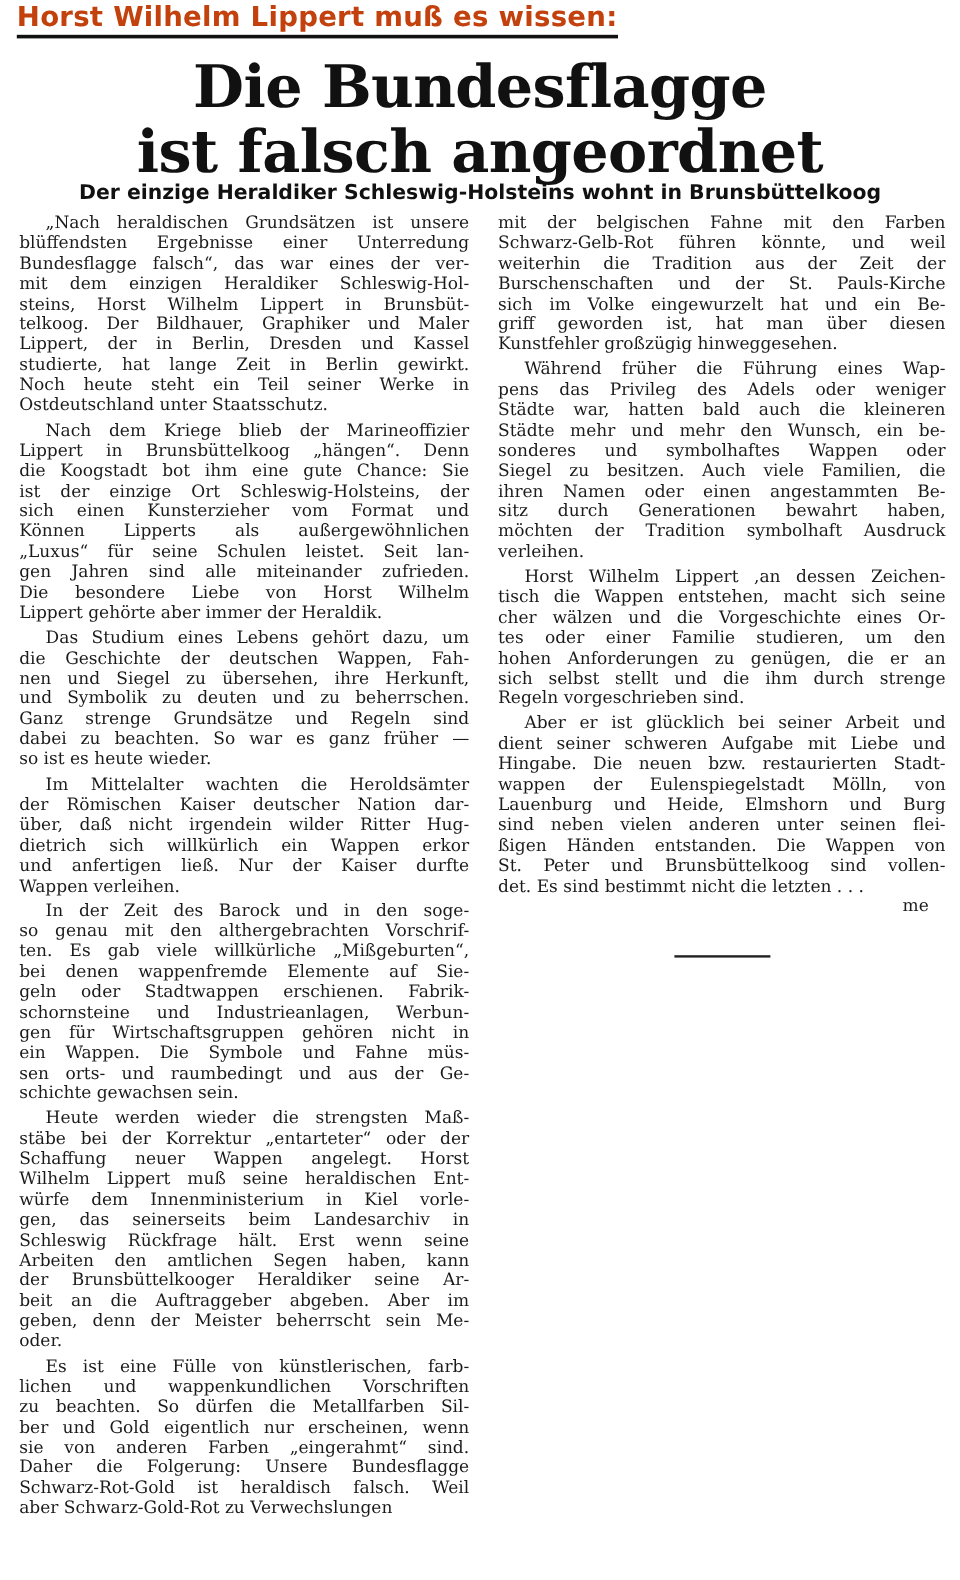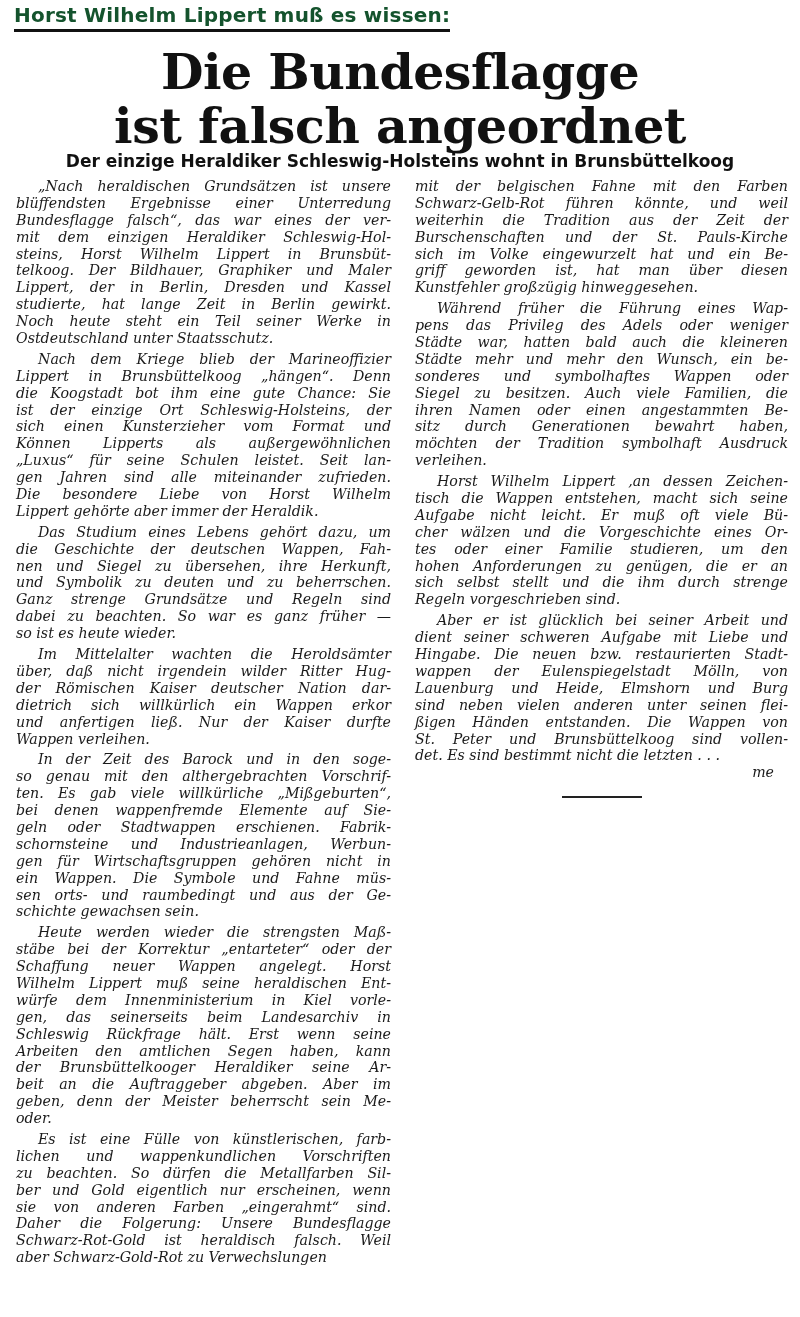--- a/index.html
+++ b/index.html
@@ -1,36 +1,36 @@
 <!DOCTYPE html>
 <html><head>
 <meta charset="utf-8">
 <style>
   html, body { margin: 0; padding: 0; background: #ffffff; }
   body { width: 800px; height: 1317px; position: relative; overflow: hidden; color: #111; }
   .kicker {
     position: absolute; left: 14px; top: 4px;
     font-family: "DejaVu Sans", sans-serif; font-weight: bold;
-    font-size: 20px; letter-spacing: 0.2px; color: #14532d;
+    font-size: 23px; letter-spacing: 0.2px; color: #c2410c;
     padding-bottom: 3px; border-bottom: 3px solid #111;
     line-height: 22px; white-space: nowrap;
   }
   .headline {
     position: absolute; left: 0; width: 800px; text-align: center;
     font-family: "DejaVu Serif", serif; font-weight: bold;
     font-size: 49px; line-height: 56px; color: #111; letter-spacing: -0.5px;
   }
   .headline.l1 { top: 44px; }
   .headline.l2 { top: 98px; }
   .subhead {
     position: absolute; left: 0; width: 800px; top: 150px; text-align: center;
     font-family: "DejaVu Sans", sans-serif; font-weight: bold;
     font-size: 17px; line-height: 22px; color: #111; white-space: nowrap;
   }
-  .col { position: absolute; top: 178px; font-style: italic; }
+  .col { position: absolute; top: 178px; }
   .col.left { left: 16px; width: 375px; }
   .col.right { left: 415px; width: 373px; }
   .line {
     display: block; height: 16.9px; line-height: 16.9px;
     font-family: "DejaVu Serif", serif; font-size: 14.2px; color: #1a1a1a;
     text-align: justify; text-align-last: justify; white-space: nowrap; overflow: visible;
   }
   .line.last { text-align-last: left; }
   .line.indent { text-indent: 22px; }
   .line.sign { text-align: left; text-align-last: right; padding-right: 14px; }
@@ -81,22 +81,22 @@
         <span class="line">die Geschichte der deutschen Wappen, Fah-</span>
         <span class="line">nen und Siegel zu übersehen, ihre Herkunft,</span>
         <span class="line">und Symbolik zu deuten und zu beherrschen.</span>
         <span class="line">Ganz strenge Grundsätze und Regeln sind</span>
         <span class="line">dabei zu beachten. So war es ganz früher —</span>
         <span class="line last">so ist es heute wieder.</span>
       </div>
       <div class="para-gap"></div>
       <div>
         <span class="line indent">Im Mittelalter wachten die Heroldsämter</span>
+        <span class="line">der Römischen Kaiser deutscher Nation dar-</span>
         <span class="line">über, daß nicht irgendein wilder Ritter Hug-</span>
-        <span class="line">der Römischen Kaiser deutscher Nation dar-</span>
         <span class="line">dietrich sich willkürlich ein Wappen erkor</span>
         <span class="line">und anfertigen ließ. Nur der Kaiser durfte</span>
         <span class="line last">Wappen verleihen.</span>
       </div>
       <div class="para-gap"></div>
       <div>
         <span class="line indent">In der Zeit des Barock und in den soge-</span>
         <span class="line">so genau mit den althergebrachten Vorschrif-</span>
         <span class="line">ten. Es gab viele willkürliche „Mißgeburten“,</span>
         <span class="line">bei denen wappenfremde Elemente auf Sie-</span>
@@ -154,21 +154,20 @@
         <span class="line">Siegel zu besitzen. Auch viele Familien, die</span>
         <span class="line">ihren Namen oder einen angestammten Be-</span>
         <span class="line">sitz durch Generationen bewahrt haben,</span>
         <span class="line">möchten der Tradition symbolhaft Ausdruck</span>
         <span class="line last">verleihen.</span>
       </div>
       <div class="para-gap"></div>
       <div>
         <span class="line indent">Horst Wilhelm Lippert ,an dessen Zeichen-</span>
         <span class="line">tisch die Wappen entstehen, macht sich seine</span>
-        <span class="line">Aufgabe nicht leicht. Er muß oft viele Bü-</span>
         <span class="line">cher wälzen und die Vorgeschichte eines Or-</span>
         <span class="line">tes oder einer Familie studieren, um den</span>
         <span class="line">hohen Anforderungen zu genügen, die er an</span>
         <span class="line">sich selbst stellt und die ihm durch strenge</span>
         <span class="line last">Regeln vorgeschrieben sind.</span>
       </div>
       <div class="para-gap"></div>
       <div>
         <span class="line indent">Aber er ist glücklich bei seiner Arbeit und</span>
         <span class="line">dient seiner schweren Aufgabe mit Liebe und</span>

